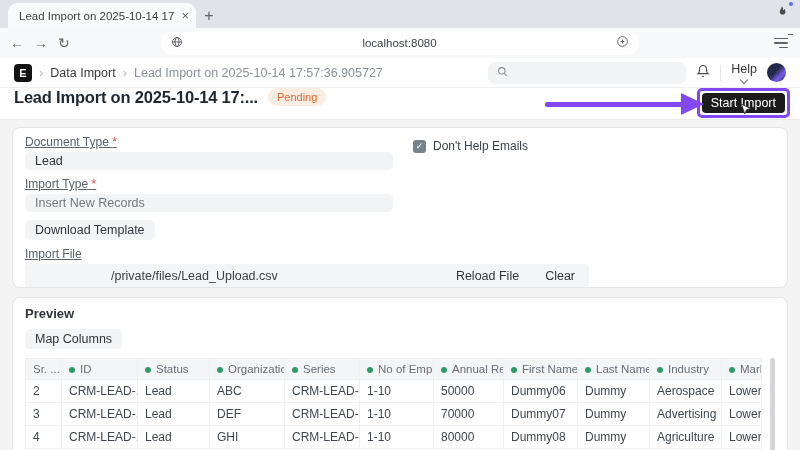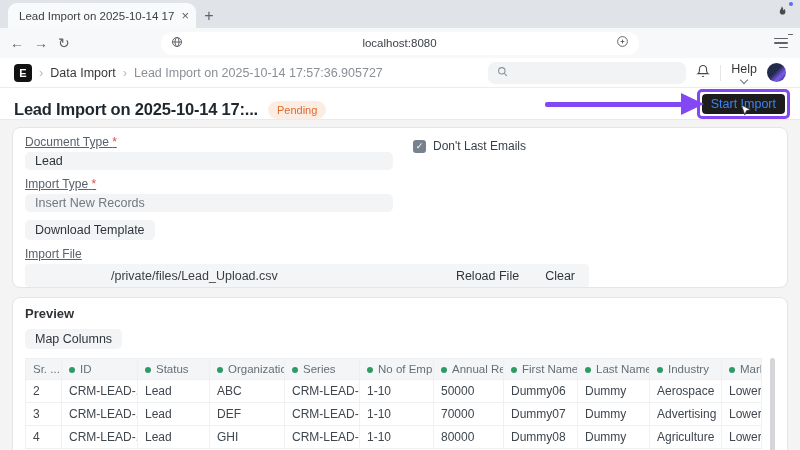--- a/index.html
+++ b/index.html
@@ -44,27 +44,27 @@
   .searchpill span { font-size:11.5px; color:#7B858F; white-space:nowrap; }
   .vdivider { width:1px; height:16px; background:#E3E5E7; }
   .help { font-size:12.5px; color:#383838; display:flex; align-items:center; gap:4px;flex-direction:column; }
   .chev { width:6px; height:6px; border-right:1.5px solid #6B7178; border-bottom:1.5px solid #6B7178;
           transform:rotate(45deg); margin-top:-3px; }
   .avatar { width:19px; height:19px; border-radius:50%;
             background:linear-gradient(135deg,#22294a 45%,#7b5cf0 70%,#2a3158 95%); }
 
   
   .titlerow { position:relative; height:32px; background:#fff; border-bottom:1px solid #EAEAEA;
-              display:flex; align-items:flex-end; padding:0 10px 0 14px; gap:10px; }
+              display:flex; align-items:flex-start; padding:0 10px 0 14px; gap:10px; }
   .page-title { font-size:16.5px; font-weight:700; color:#1F272E; letter-spacing:-0.2px; white-space:nowrap; }
   .badge { background:var(--pending-bg,#FCEDE3); color:var(--pending-text,#E0692F);
            font-size:11px; padding:3px 9px; border-radius:10px; }
   .btn-frame { margin-left:auto; border:3px solid var(--accent,#8447F4); border-radius:5px; padding:2px;
                position:relative; }
-  .primary-btn { background:var(--primary-bg,#1C1C1C); color:#3b82f6; font-size:12.5px; height:20px;
+  .primary-btn { background:var(--primary-bg,#1C1C1C); color:#ffffff; font-size:12.5px; height:20px;
                  padding:0 9px; border:none; border-radius:4px; display:flex; align-items:center;
                  font-family:inherit; white-space:nowrap; }
   .cursor { position:absolute; left:46%; bottom:-5px; }
   .arrow-shaft { position:absolute; left:545px; top:14px; width:140px; height:5px;
                  background:var(--accent,#8447F4); border-radius:2px; }
   .arrow-head { position:absolute; left:681px; top:5px; width:0; height:0;
                 border-left:23px solid var(--accent,#8447F4);
                 border-top:11px solid transparent; border-bottom:11px solid transparent; }
 
   
@@ -219,21 +219,21 @@
       <div class="flabel">Import File</div>
       <div class="filebar">
         <span>/private/files/Lead_Upload.csv</span>
         <span class="spacer"></span>
         <span class="filelink">Reload File</span>
         <span class="filelink">Clear</span>
       </div>
 
       <div class="checkrow">
         <span class="checkbox"></span>
-        <span class="checklabel">Don't Last Emails</span>
+        <span class="checklabel">Don't Help Emails</span>
       </div>
     </div>
 
     <div class="card card2">
       <div class="preview-title">Preview</div>
       <button class="graybtn mapbtn">Map Columns</button>
       <div class="table-zone">
         <table>
             <colgroup>
               <col style="width: 36px;">

